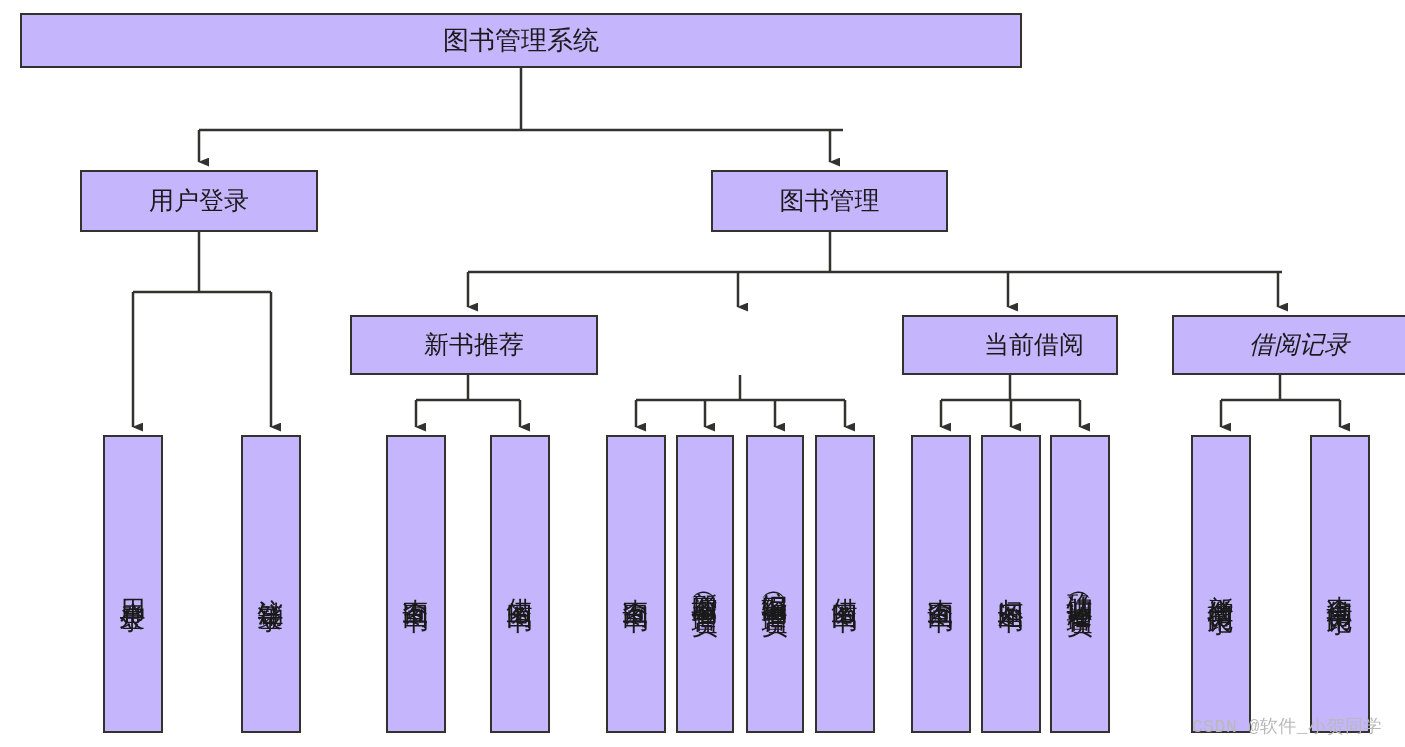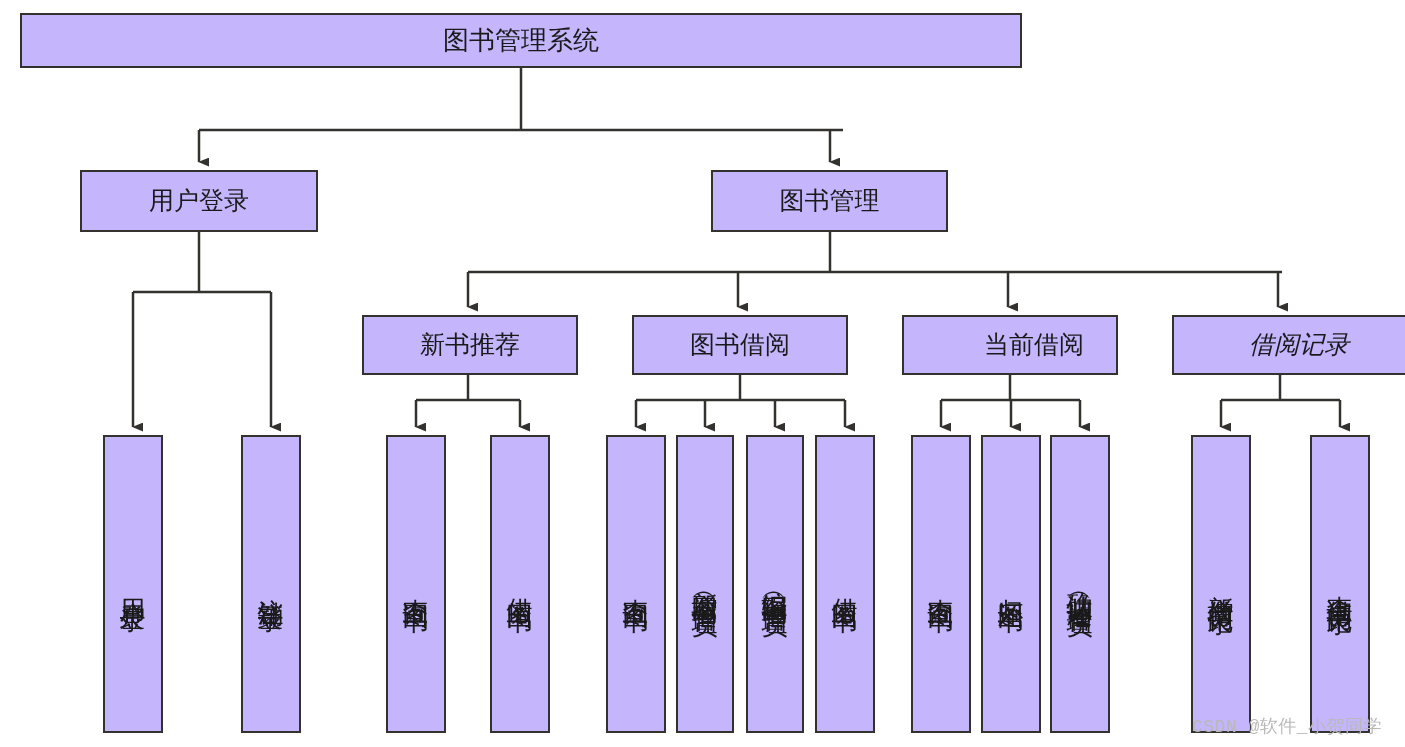--- a/index.html
+++ b/index.html
@@ -128,25 +128,22 @@
     <span class="label">图书管理系统</span>
   </div>
 
   <div class="node h" style="left:80px; top:170px; width:238px; height:62px;">
     <span class="label">用户登录</span>
   </div>
   <div class="node h" style="left:711px; top:170px; width:237px; height:62px;">
     <span class="label">图书管理</span>
   </div>
 
-  <div class="node h" style="left:362px; top:315px; width:216px; height:60px;font-family:Liberation Serif, serif;">
+  <div class="node h" style="left:350px; top:315px; width:248px; height:60px;font-family:Liberation Serif, serif;">
     <span class="label">新书推荐</span>
-  </div>
-  <div class="node h" style="left:632px; top:315px; width:216px; height:60px;">
-    <span class="label">图书借阅</span>
   </div>
   <div class="node h" style="left:902px; top:315px; width:216px; height:60px;padding-left:48px;">
     <span class="label">当前借阅</span>
   </div>
   <div class="node h" style="left:1172px; top:315px; width:254px; height:60px;font-style:italic;">
     <span class="label">借阅记录</span>
   </div>
 
   <div class="node v" style="left:103px; top:435px; width:60px; height:298px;">
     <span class="label">用户登录</span>

